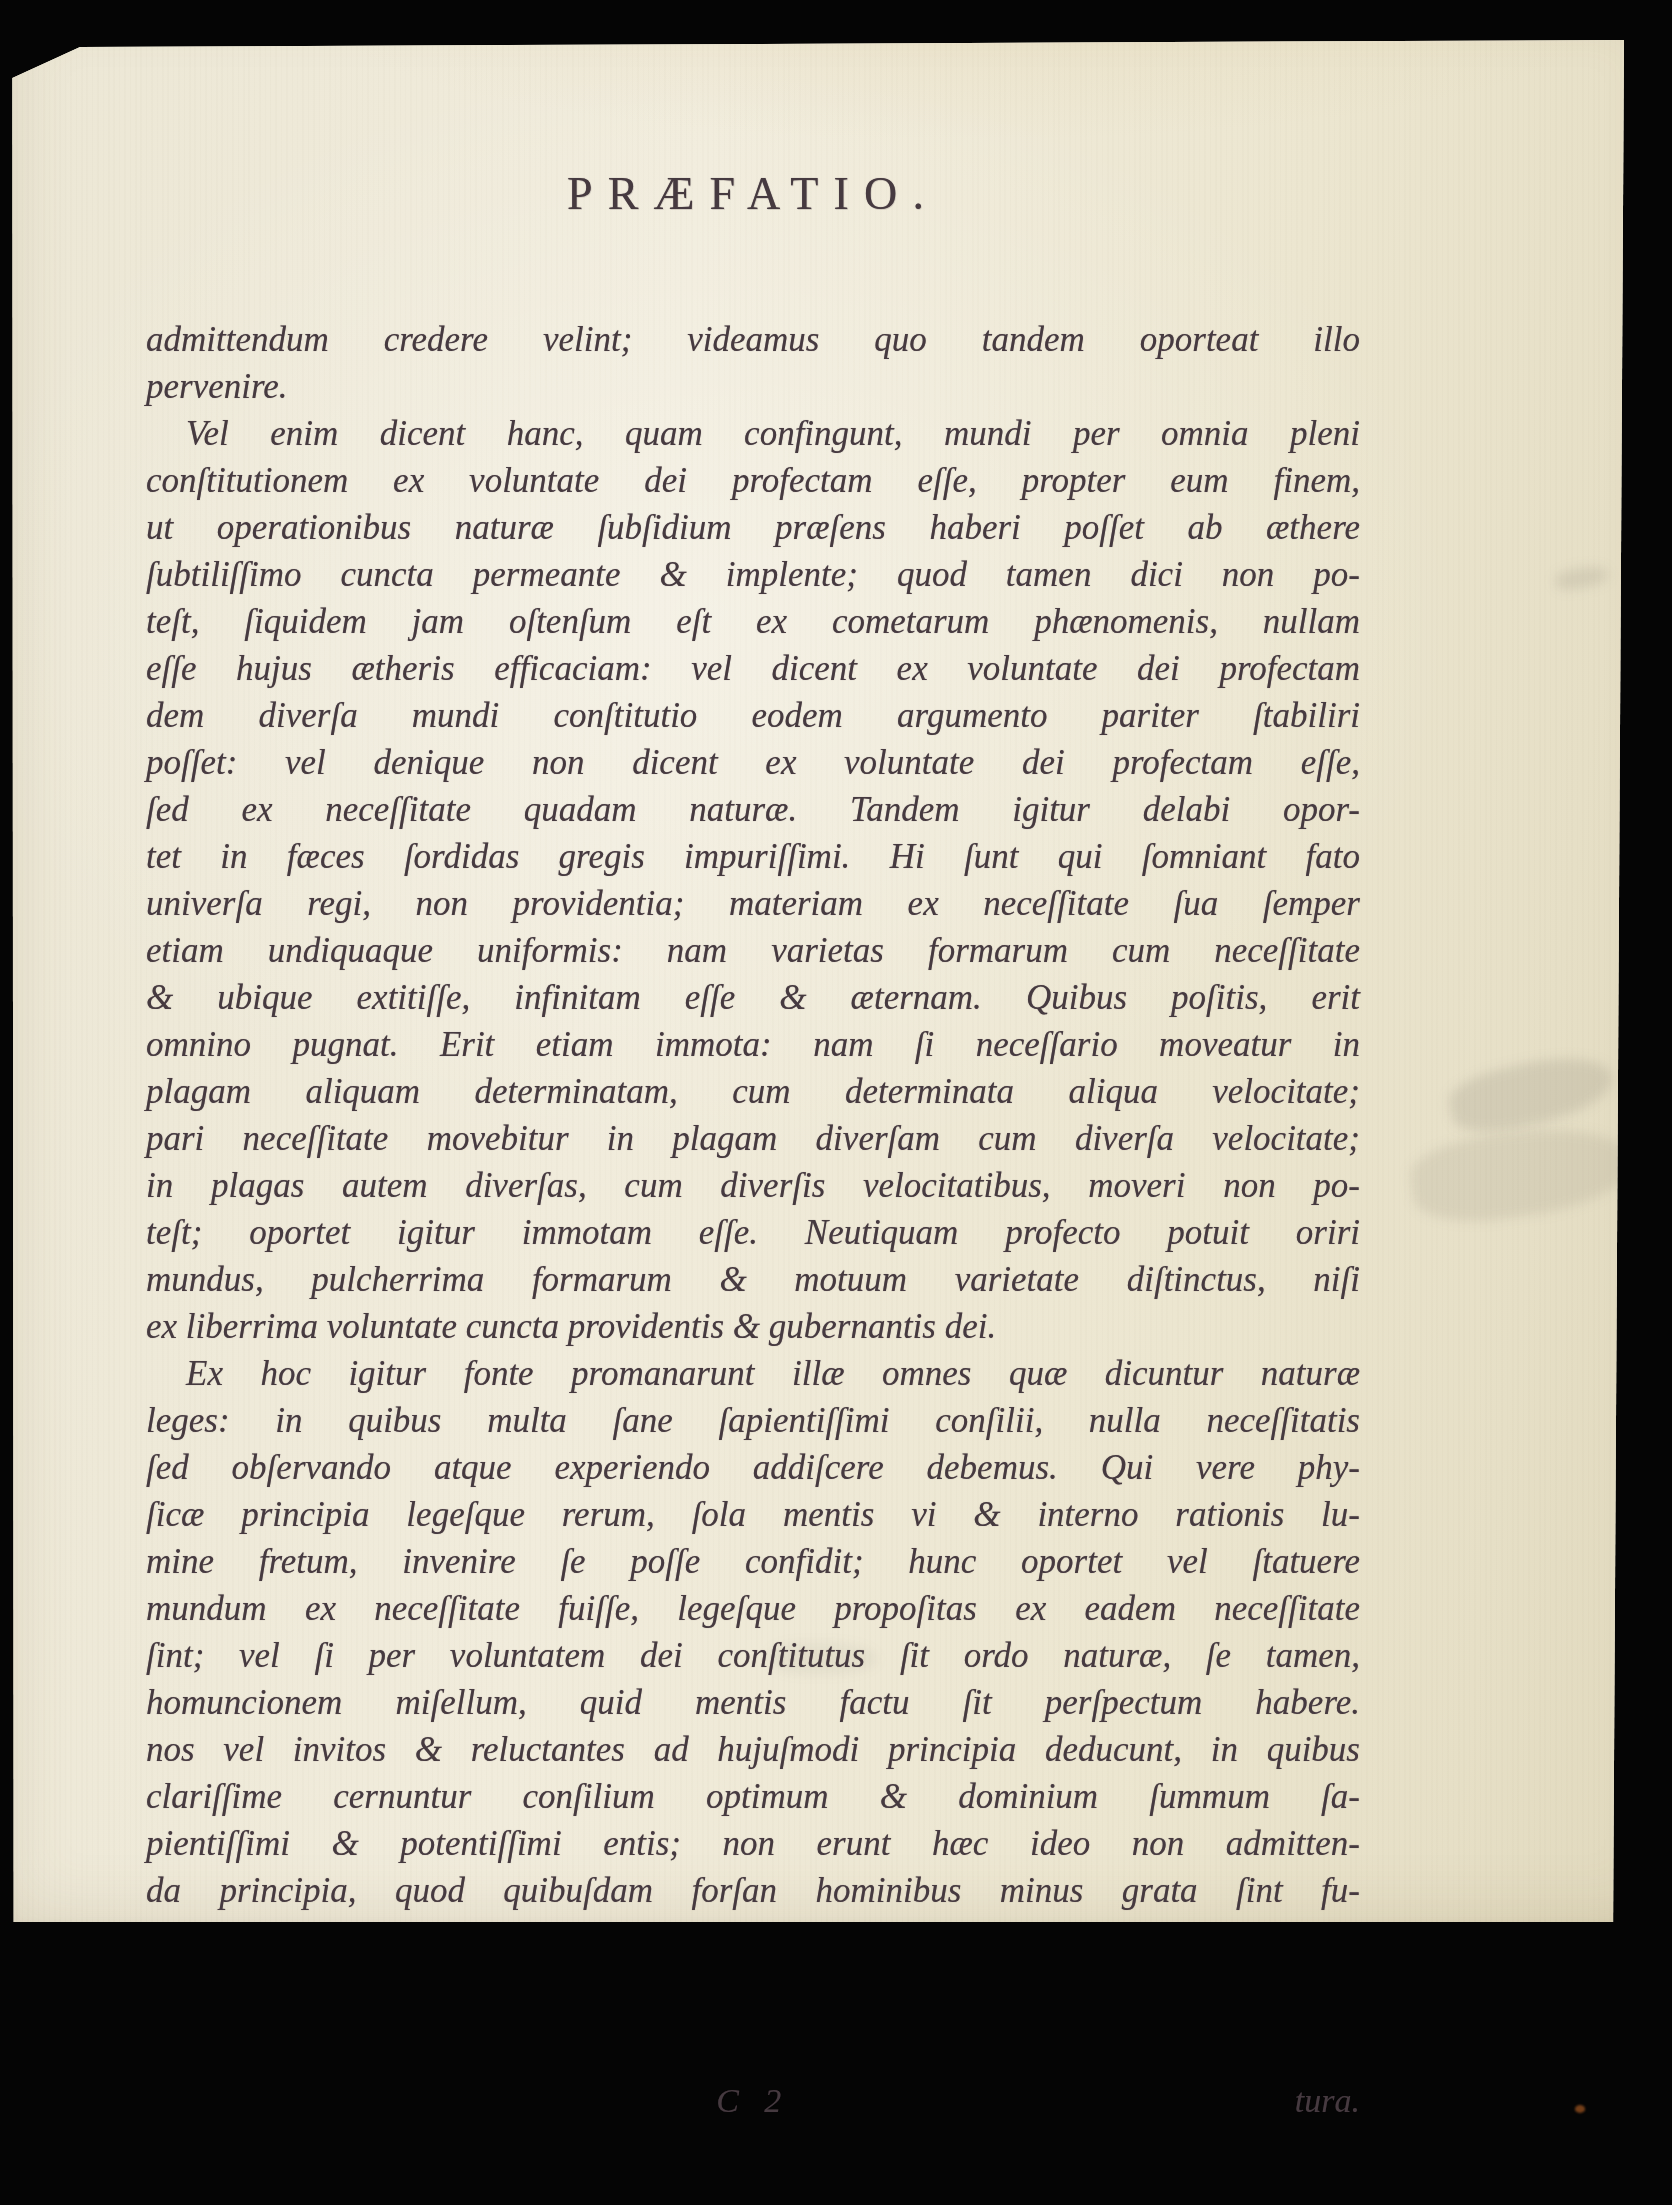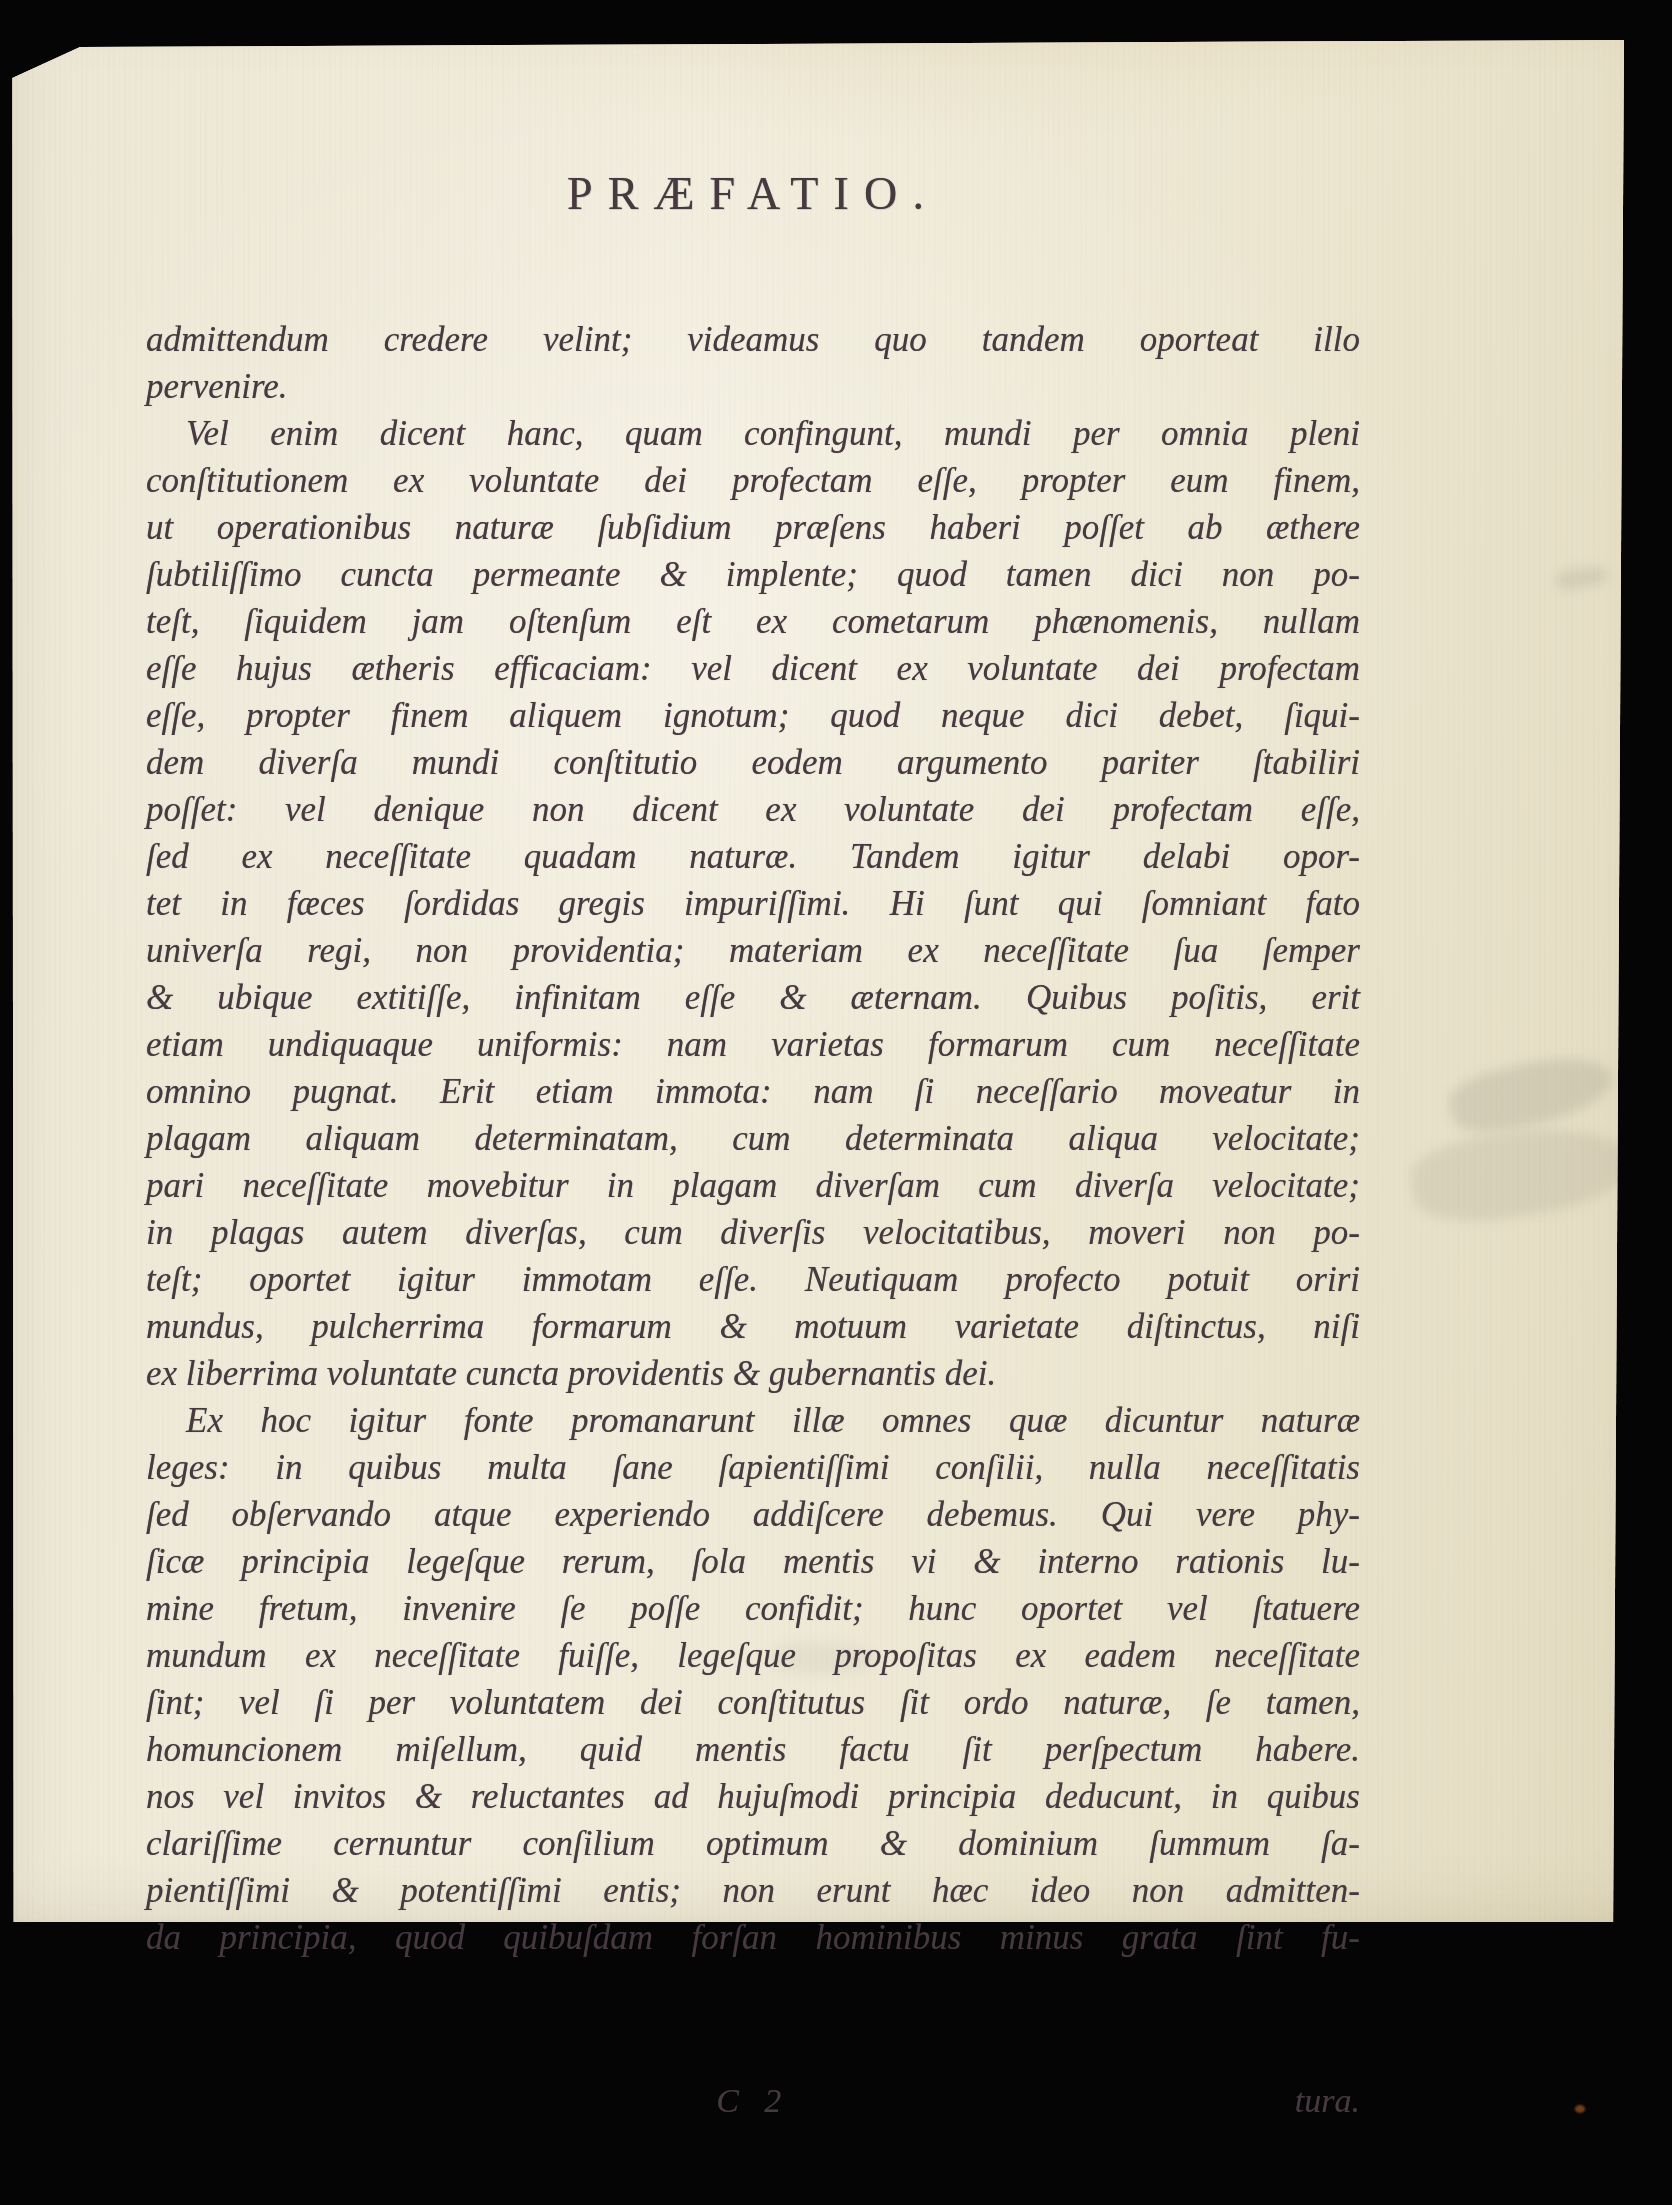--- a/index.html
+++ b/index.html
@@ -115,28 +115,27 @@
 
   <div class="body-text">
       <div class="line just">admittendum credere velint; videamus quo tandem oporteat illo</div>
       <div class="line">pervenire.</div>
       <div class="line just indent">Vel enim dicent hanc, quam confingunt, mundi per omnia pleni</div>
       <div class="line just">conſtitutionem ex voluntate dei profectam eſſe, propter eum finem,</div>
       <div class="line just">ut operationibus naturæ ſubſidium præſens haberi poſſet ab æthere</div>
       <div class="line just">ſubtiliſſimo cuncta permeante &amp; implente; quod tamen dici non po-</div>
       <div class="line just">teſt, ſiquidem jam oſtenſum eſt ex cometarum phænomenis, nullam</div>
       <div class="line just">eſſe hujus ætheris efficaciam: vel dicent ex voluntate dei profectam</div>
-      <div class="line just">eſſe, propter finem aliquem ignotum; quod neque dici debet, ſiqui-</div>
       <div class="line just">dem diverſa mundi conſtitutio eodem argumento pariter ſtabiliri</div>
       <div class="line just">poſſet: vel denique non dicent ex voluntate dei profectam eſſe,</div>
       <div class="line just">ſed ex neceſſitate quadam naturæ. Tandem igitur delabi opor-</div>
       <div class="line just">tet in fæces ſordidas gregis impuriſſimi. Hi ſunt qui ſomniant fato</div>
       <div class="line just">univerſa regi, non providentia; materiam ex neceſſitate ſua ſemper</div>
+      <div class="line just">etiam undiquaque uniformis: nam varietas formarum cum neceſſitate</div>
       <div class="line just">&amp; ubique extitiſſe, infinitam eſſe &amp; æternam. Quibus poſitis, erit</div>
-      <div class="line just">etiam undiquaque uniformis: nam varietas formarum cum neceſſitate</div>
       <div class="line just">omnino pugnat. Erit etiam immota: nam ſi neceſſario moveatur in</div>
       <div class="line just">plagam aliquam determinatam, cum determinata aliqua velocitate;</div>
       <div class="line just">pari neceſſitate movebitur in plagam diverſam cum diverſa velocitate;</div>
       <div class="line just">in plagas autem diverſas, cum diverſis velocitatibus, moveri non po-</div>
       <div class="line just">teſt; oportet igitur immotam eſſe. Neutiquam profecto potuit oriri</div>
       <div class="line just">mundus, pulcherrima formarum &amp; motuum varietate diſtinctus, niſi</div>
       <div class="line">ex liberrima voluntate cuncta providentis &amp; gubernantis dei.</div>
       <div class="line just indent">Ex hoc igitur fonte promanarunt illæ omnes quæ dicuntur naturæ</div>
       <div class="line just">leges: in quibus multa ſane ſapientiſſimi conſilii, nulla neceſſitatis</div>
       <div class="line just">ſed obſervando atque experiendo addiſcere debemus. Qui vere phy-</div>

